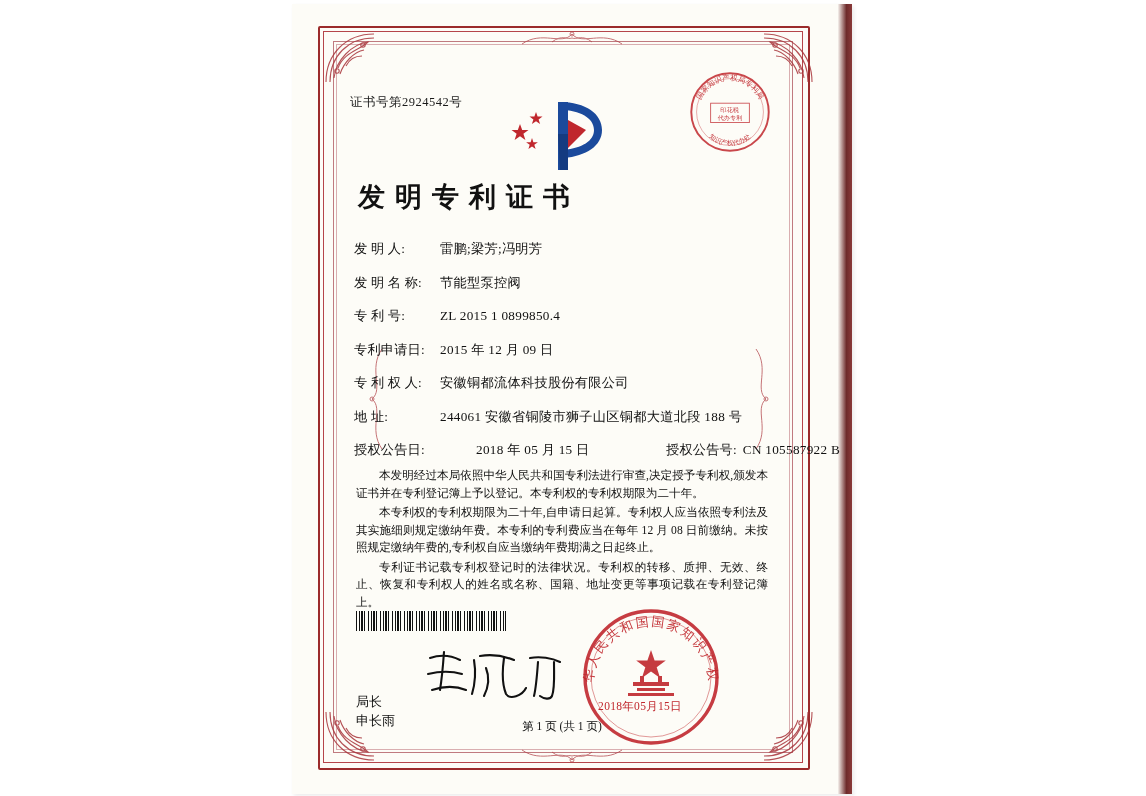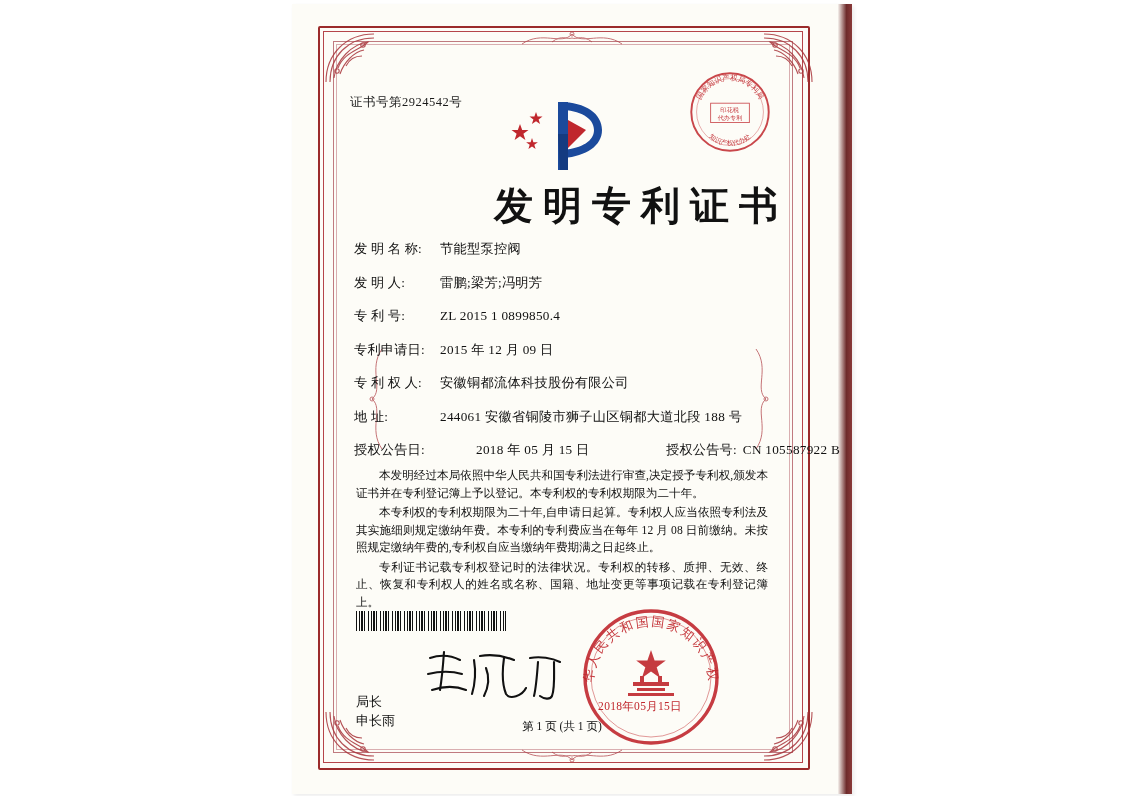--- a/index.html
+++ b/index.html
@@ -154,23 +154,23 @@
     width: 88px;
     height: 88px;
   }
   .seal-topright svg { width: 100%; height: 100%; display: block; }
 
   .title {
     position: absolute;
     left: 12px;
     right: 0;
     top: 135px;
-    text-align: right;
+    text-align: left;
     font-family: "DejaVu Serif", "Liberation Serif", serif;
-    font-size: 39px;
+    font-size: 27px;
     font-weight: bold;
     letter-spacing: 10px;
     color: #111;
     text-indent: 10px;
   }
 
   
   .fields {
     position: absolute;
     left: 18px;
@@ -436,26 +436,26 @@
           <text font-size="7.5" fill="#c0272d" font-family="'DejaVu Serif',serif" opacity="0.9">
             <textPath href="#arcBot" startOffset="50%" text-anchor="middle">知识产权代办处</textPath>
           </text>
         </svg>
       </div>
 
       <div class="title">发明专利证书</div>
 
       <div class="fields">
         <div class="field-row">
+          <span class="field-label">发   明   人:</span>
+          <span class="field-value">雷鹏;梁芳;冯明芳</span>
+        </div>
+        <div class="field-row">
           <span class="field-label">发 明 名 称:</span>
           <span class="field-value">节能型泵控阀</span>
-        </div>
-        <div class="field-row">
-          <span class="field-label">发   明   人:</span>
-          <span class="field-value">雷鹏;梁芳;冯明芳</span>
         </div>
         <div class="field-row">
           <span class="field-label">专   利   号:</span>
           <span class="field-value">ZL 2015 1 0899850.4</span>
         </div>
         <div class="field-row">
           <span class="field-label">专利申请日:</span>
           <span class="field-value">2015 年 12 月 09 日</span>
         </div>
         <div class="field-row">

